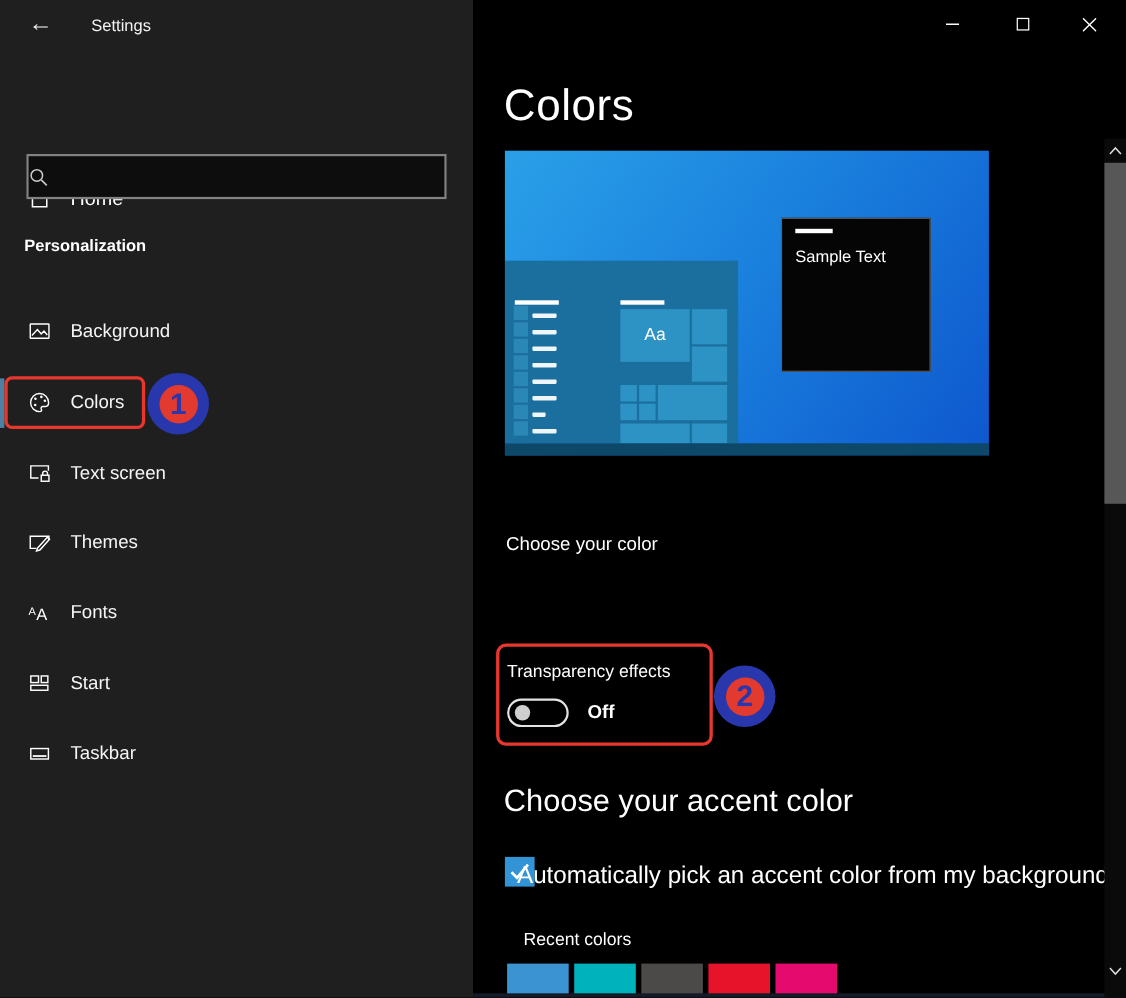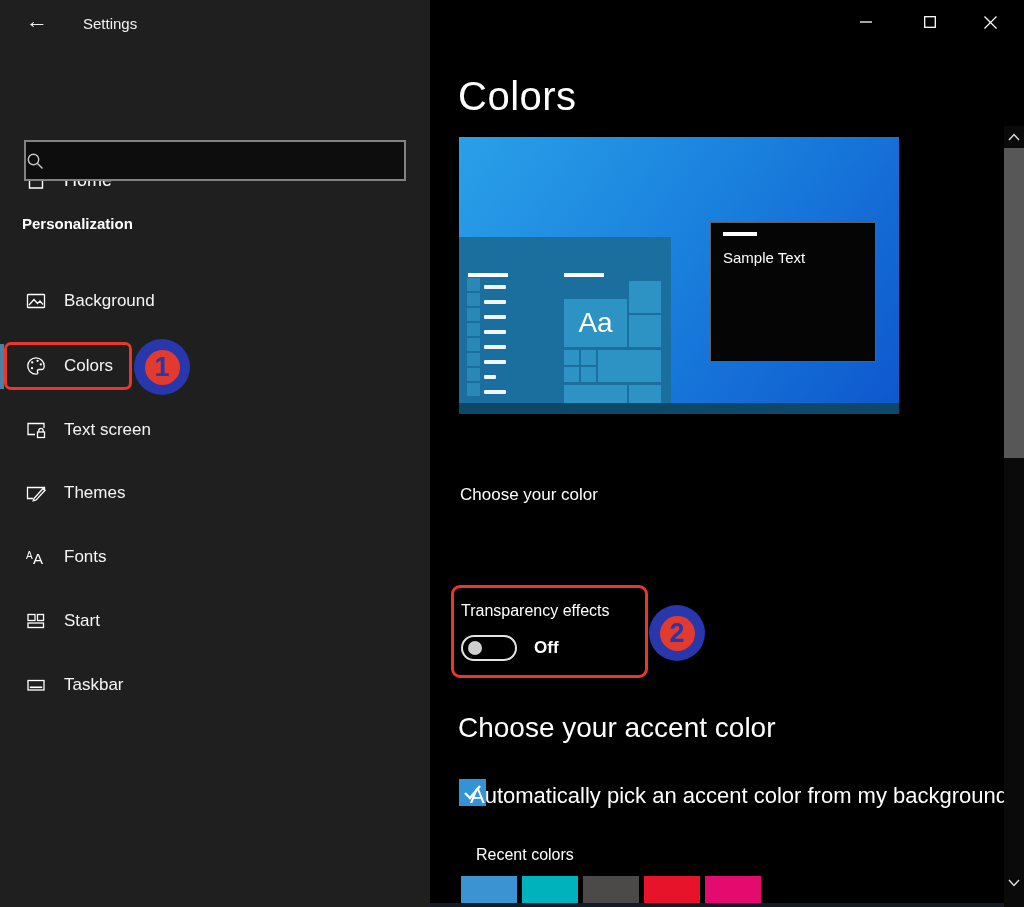--- a/index.html
+++ b/index.html
@@ -49,24 +49,24 @@
 
   
   #preview { left:459px; top:137px; width:440px; height:277px; overflow:hidden;
     background:linear-gradient(125deg,#2aa0e8 0%,#1a80dd 48%,#0e57ce 100%); }
   #pv-taskbar { left:0; top:266px; width:440px; height:11px; background:#0d4868; }
   #pv-panel { left:0; top:100px; width:212px; height:166px; background:#1b6f9e; }
   .pv-sq { width:13px; height:13px; background:#2b87b6; }
   .pv-line { height:4px; background:#eef6fa; border-radius:1px; }
   .pv-dash { width:40px; height:4px; background:#fff; }
   .pv-tile { background:#2d92c4; }
-  #pv-bigtile { left:105px; top:162px; width:63px; height:48px; display:flex;
-    align-items:center; justify-content:center; font-size:28px; color:#fff; }
-  #pv-sample { left:251px; top:61px; width:166px; height:140px; background:#050505;
-    border:1px solid #5f5f5f;margin-top:24px; }
+  #pv-bigtile { left:105px; top:144px; width:63px; height:48px; display:flex;
+    align-items:center; justify-content:center; font-size:16px; color:#fff; }
+  #pv-sample { left:251px; top:61px; width:136px; height:140px; background:#050505;
+    border:1px solid #5f5f5f; }
   #pv-sample .pv-dash { position:absolute; left:12px; top:9px; width:34px; }
   #pv-sample-text { position:absolute; left:12px; top:26px; font-size:15px; color:#fff; }
 
   
   #choose-color-label { left:460px; top:485px; font-size:17px; }
   #color-select { left:459px; top:517px; width:374px; height:43px; background:#0d0d0d;
     border:2px solid #a0a0a0; display:flex; align-items:center; padding:0 18px; }
   #color-select-value { flex:1; font-size:16px; }
   #transparency-label { left:461px; top:602px; font-size:16px; }
   #toggle { left:461px; top:635px; width:56px; height:26px; border:2px solid #e3e3e3;

